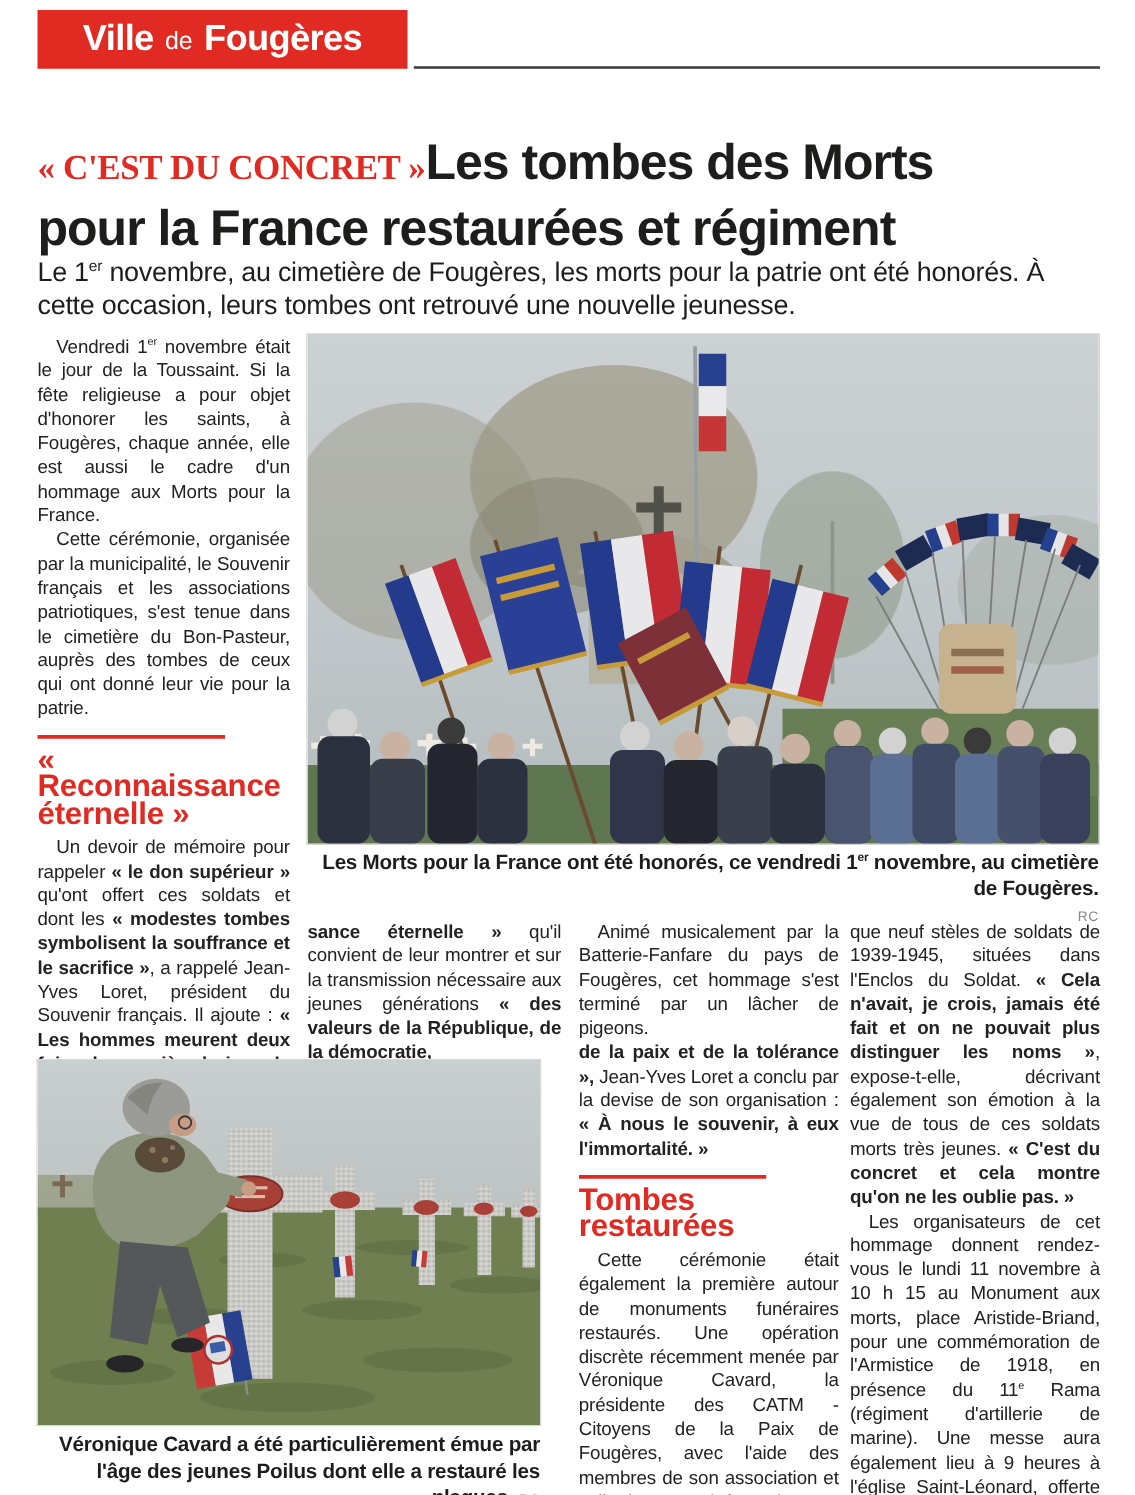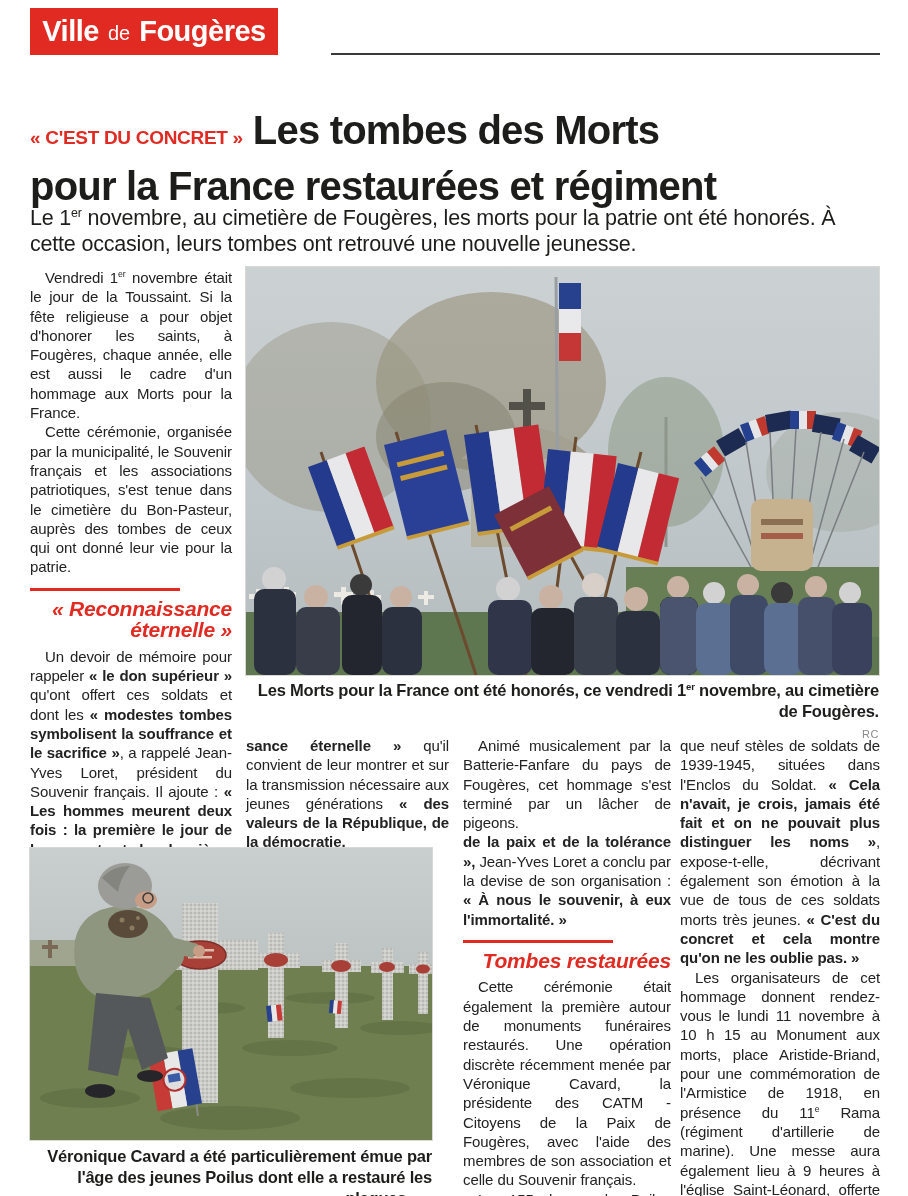--- a/index.html
+++ b/index.html
@@ -12,43 +12,43 @@
   html,body{margin:0;padding:0;}
   body{
     width:908px;height:1196px;position:relative;background:#ffffff;
     font-family:"Liberation Sans",sans-serif;color:var(--body);overflow:hidden;
   }
   sup{font-size:58%;line-height:0;vertical-align:super;}
   .b{font-weight:bold;}
 
   
   .banner{
-    position:absolute;left:30px;top:8px;width:248px;height:47px;background:var(--red);
+    position:absolute;left:30px;top:8px;width:296px;height:47px;background:var(--red);
     color:#fff;display:flex;align-items:center;justify-content:center;gap:9px;
   }
   .banner .w1,.banner .w3{font-weight:bold;font-size:29px;letter-spacing:-0.5px;}
   .banner .w2{font-size:20px;padding-top:3px;}
   .top-rule{position:absolute;left:331px;top:53px;width:549px;height:2px;background:#3a3a3a;}
 
   
   .headline{position:absolute;left:30px;top:106px;width:856px;color:var(--ink);}
   .headline .line{font-size:40px;font-weight:bold;line-height:48px;letter-spacing:-0.8px;white-space:nowrap;}
-  .kicker{color:var(--red);font-size:19px;font-weight:bold;letter-spacing:-0.3px;margin-right:10px;}
+  .kicker{color:var(--red);font-size:28px;font-weight:bold;letter-spacing:-0.3px;font-family:Liberation Serif, serif;}
   .lede{position:absolute;left:30px;top:205px;width:852px;font-size:21.5px;line-height:26px;color:var(--ink);letter-spacing:-0.2px;}
 
   
   .col{position:absolute;font-size:15px;line-height:19.3px;text-align:justify;letter-spacing:-0.1px;color:var(--body);}
   .col-1{left:30px;top:268px;width:202px;}
   .col-2{left:246px;top:736px;width:203px;}
   .col-3{left:463px;top:736px;width:208px;}
   .col-4{left:680px;top:736px;width:200px;}
   .body-p{margin:0;}
   .indent{text-indent:15px;}
   .red-rule{width:150px;height:3px;background:var(--red);margin:11px 0 7px 0;}
-  .red-head{color:var(--red);font-size:21px;line-height:21.5px;font-weight:bold;margin:0 0 6px 0;text-align:right;letter-spacing:-0.2px;font-style:italic;}
+  .red-head{color:var(--red);font-size:25px;line-height:21.5px;font-weight:bold;margin:0 0 6px 0;text-align:left;letter-spacing:-0.2px;}
 
   
   .photo{position:absolute;outline:1px solid #d8d8d4;}
   .photo-1{left:246px;top:267px;width:633px;height:408px;}
   .photo-2{left:30px;top:848px;width:402px;height:292px;}
   .photo svg{display:block;width:100%;height:100%;}
   .caption{position:absolute;font-weight:bold;font-size:16.5px;line-height:21px;color:var(--ink);letter-spacing:-0.2px;text-align:right;}
   .caption-1{left:246px;top:680px;width:633px;}
   .caption-2{left:30px;top:1146px;width:402px;}
   .credit{font-weight:normal;font-size:11px;color:#8a8a88;letter-spacing:0.5px;}

